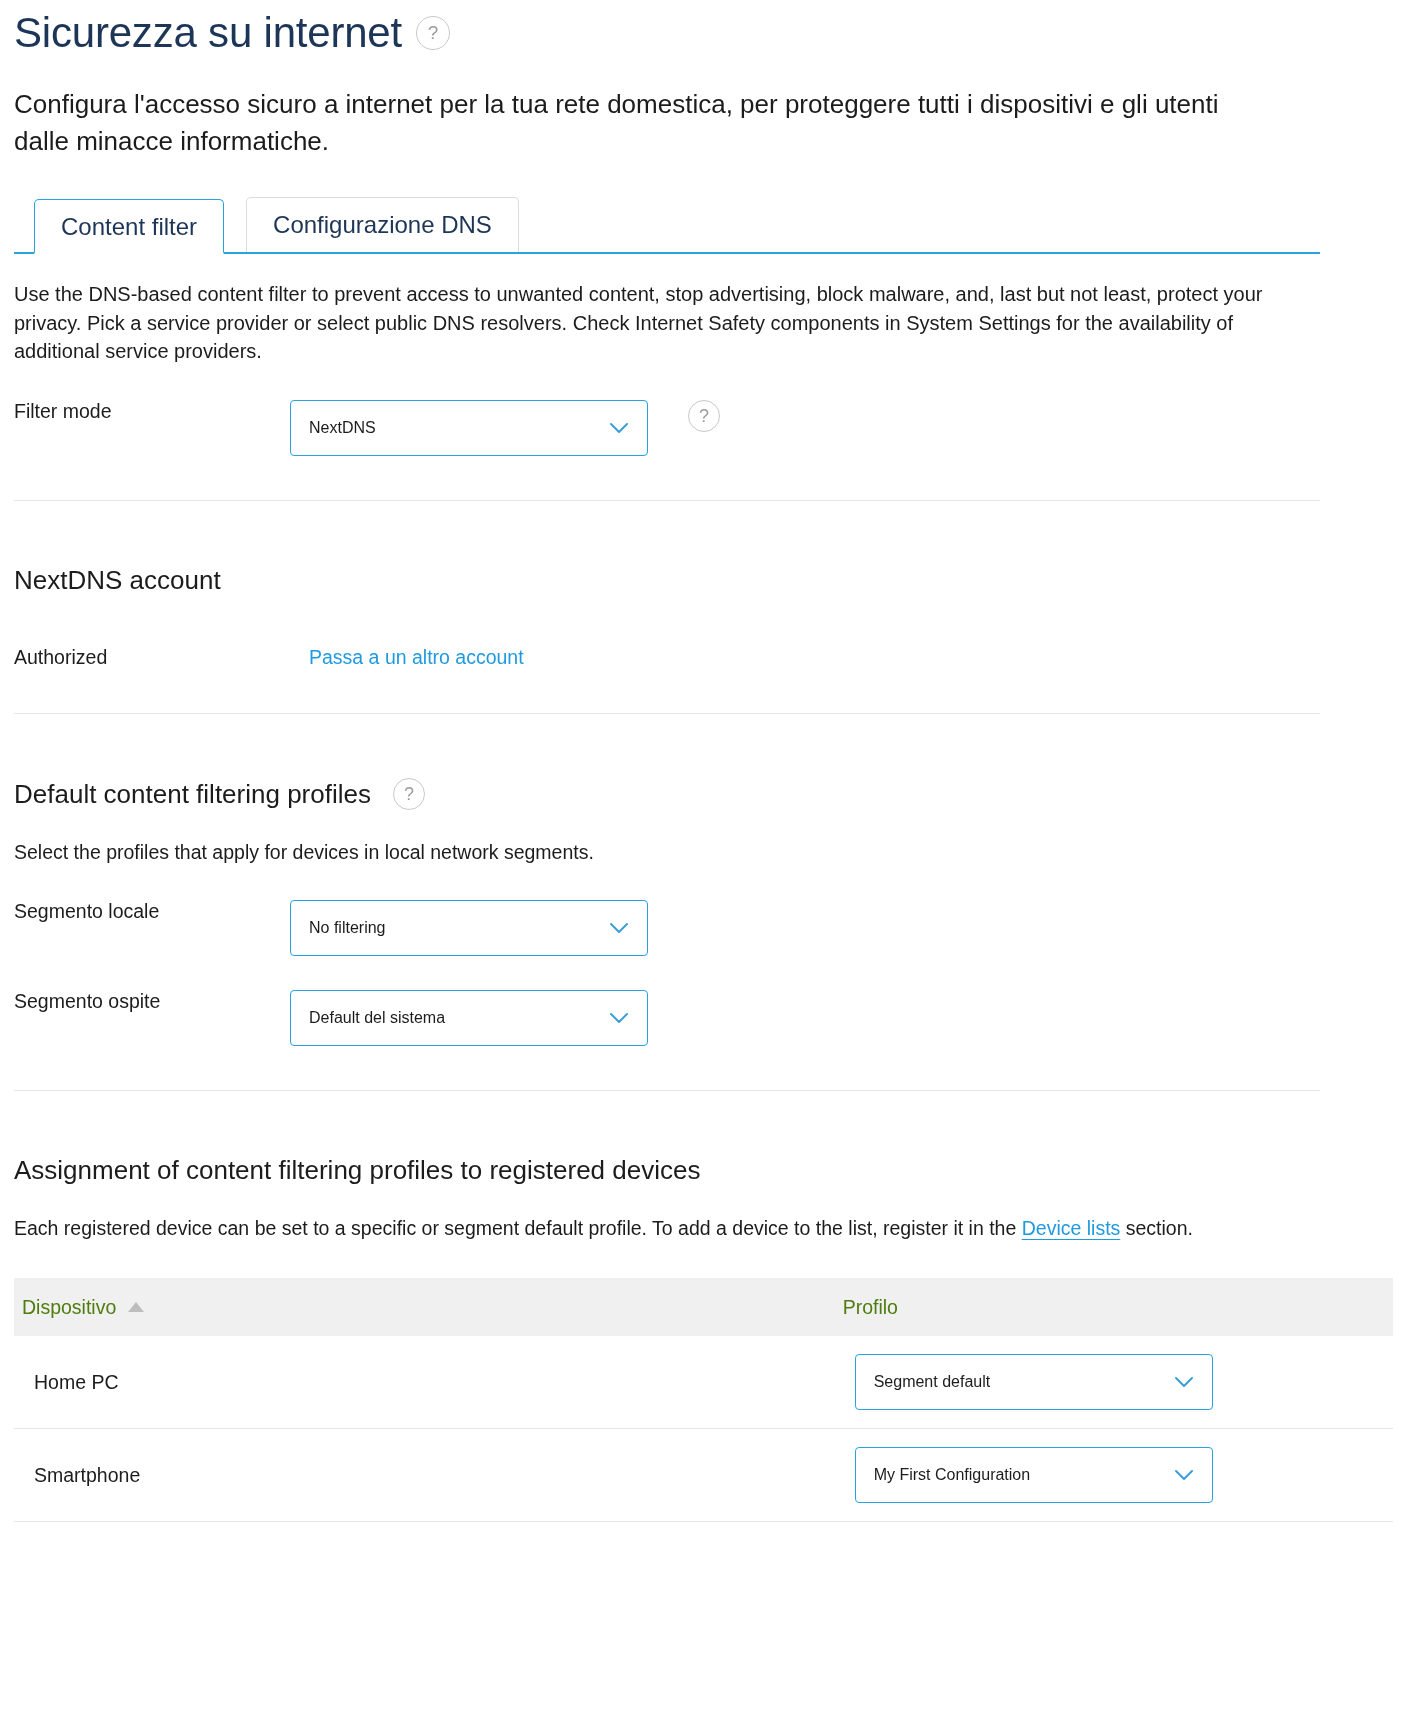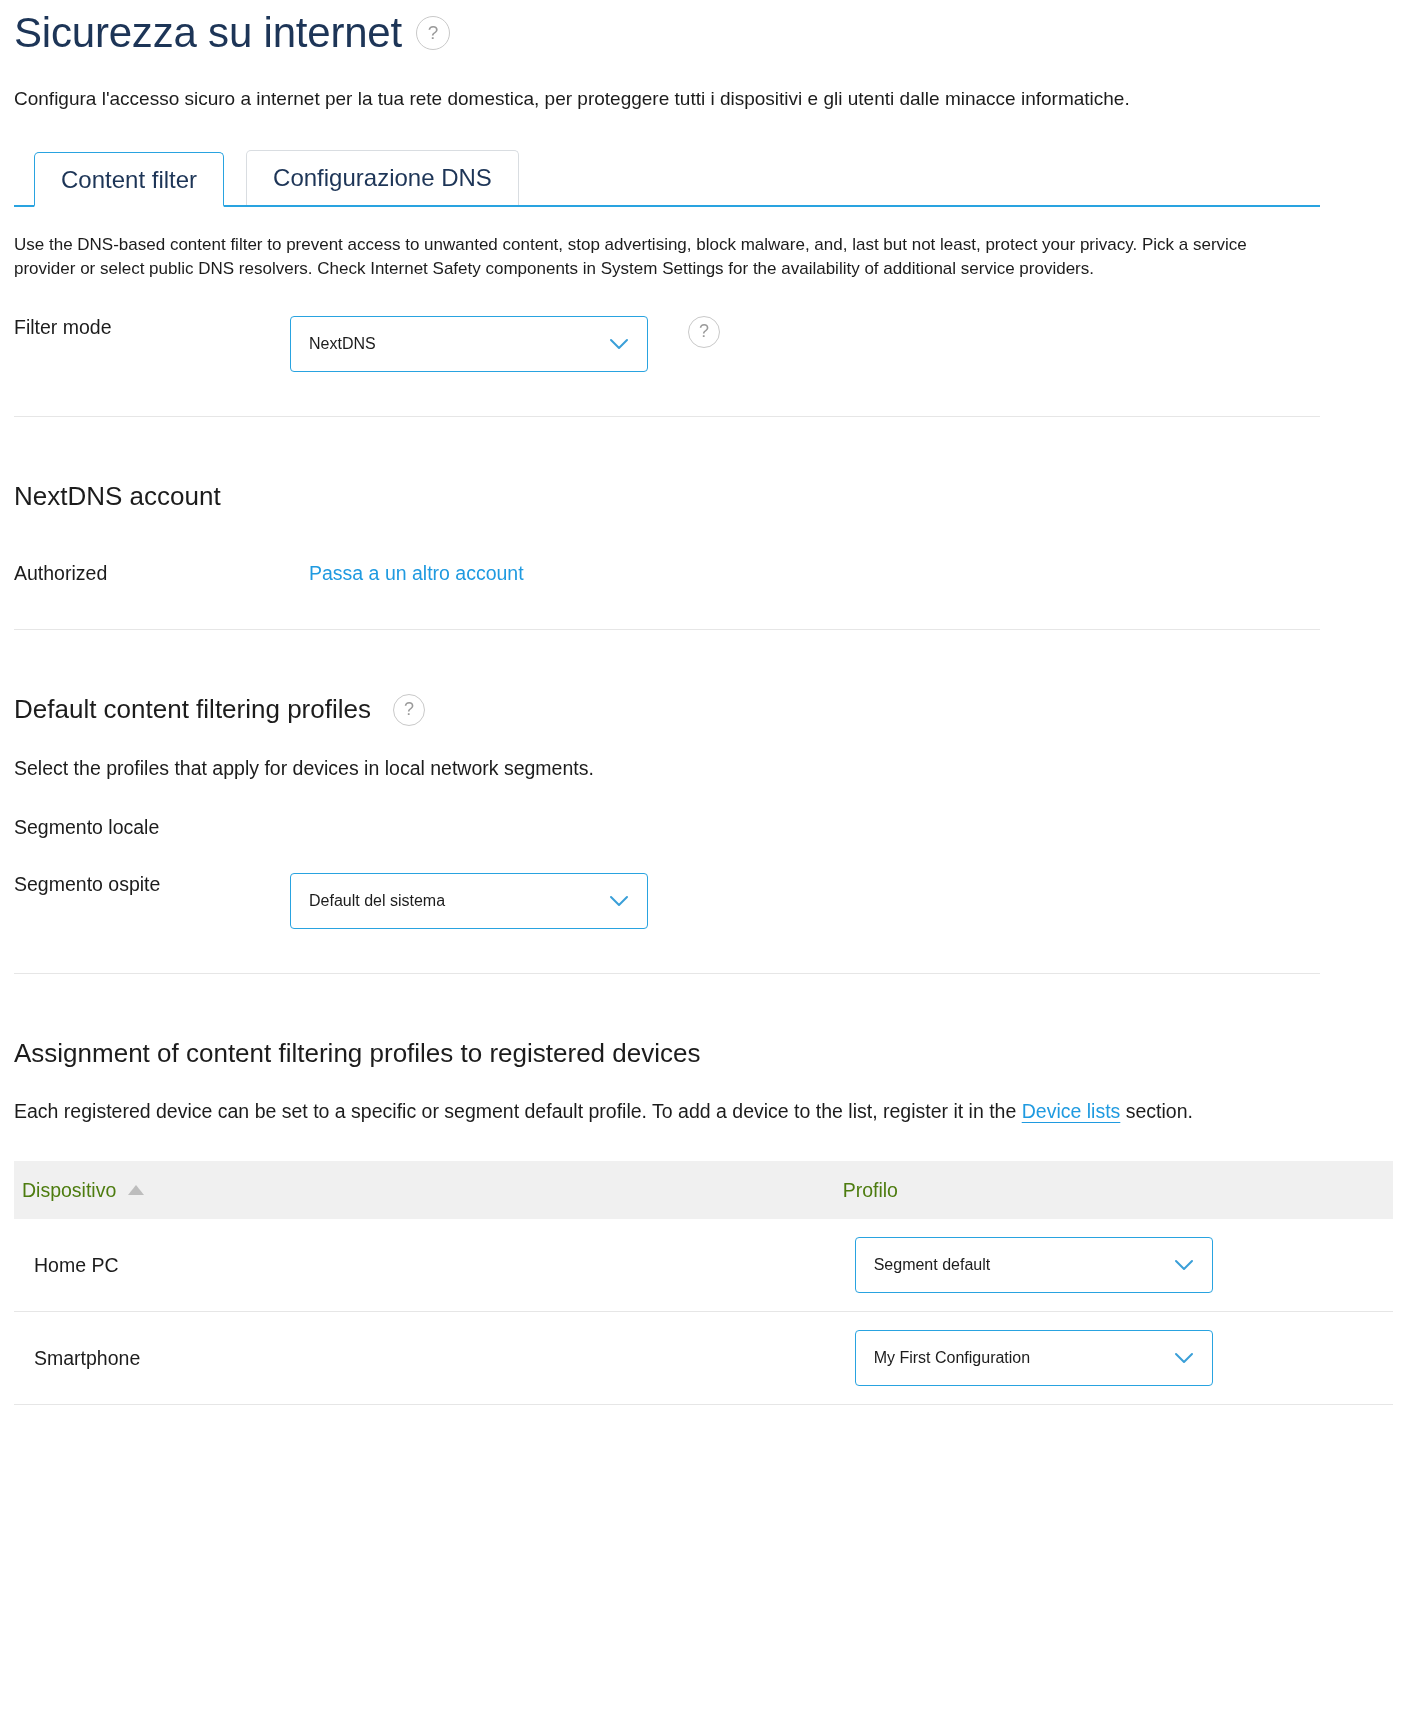--- a/index.html
+++ b/index.html
@@ -47,21 +47,21 @@
     font-weight: 400;
     cursor: pointer;
     user-select: none;
   }
   .help-circle.big { width: 34px; height: 34px; font-size: 19px; }
   .help-circle.mid { width: 32px; height: 32px; font-size: 18px; }
 
   
   .intro {
     margin-top: 24px;
-    font-size: 19px;
+    font-size: 26px;
     line-height: 1.42;
     color: #1c1c1c;
     max-width: 1240px;
   }
 
   
   .tabs {
     margin-top: 38px;
     display: flex;
     align-items: flex-end;
@@ -88,21 +88,21 @@
     border: 1px solid #29a3e0;
     border-bottom: 2px solid #ffffff;
     margin-bottom: -2px;
     z-index: 2;
   }
   .tab + .tab { margin-left: 22px; }
 
   
   .body-text {
     margin-top: 26px;
-    font-size: 17px;
+    font-size: 20px;
     line-height: 1.44;
     color: #1c1c1c;
     max-width: 1280px;
   }
 
   
   .field-row {
     display: flex;
     align-items: flex-start;
     margin-top: 34px;
@@ -273,20 +273,28 @@
   <div class="hr"></div>
 
   <div class="section-h">
     <span>Default content filtering profiles</span>
     <span class="help-circle mid">?</span>
   </div>
   <div class="section-sub">Select the profiles that apply for devices in local network segments.</div>
 
   <div class="field-row">
     <div class="field-label">Segmento locale</div>
+    <div class="select">
+      <span>No filtering</span>
+      <span class="chev">
+        <svg width="20" height="12" viewBox="0 0 20 12">
+            <path d="M2 2 L10 10 L18 2" fill="none" stroke="#3a9fd8" stroke-width="2" stroke-linecap="round" stroke-linejoin="round"></path>
+          </svg>
+      </span>
+    </div>
   </div>
 
   <div class="field-row">
     <div class="field-label">Segmento ospite</div>
     <div class="select">
       <span>Default del sistema</span>
       <span class="chev">
         <svg width="20" height="12" viewBox="0 0 20 12">
             <path d="M2 2 L10 10 L18 2" fill="none" stroke="#3a9fd8" stroke-width="2" stroke-linecap="round" stroke-linejoin="round"></path>
           </svg>

